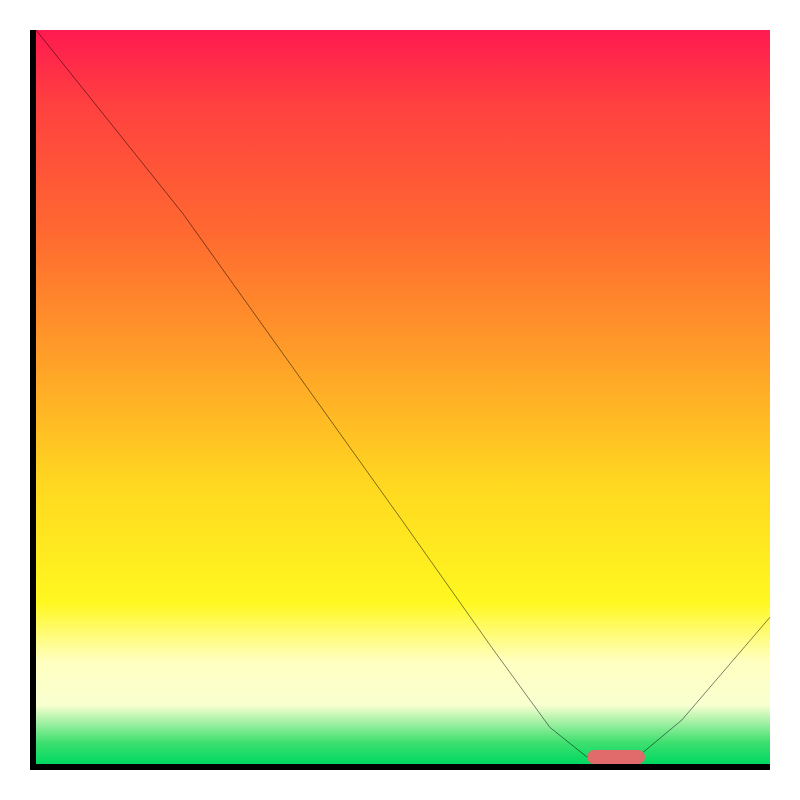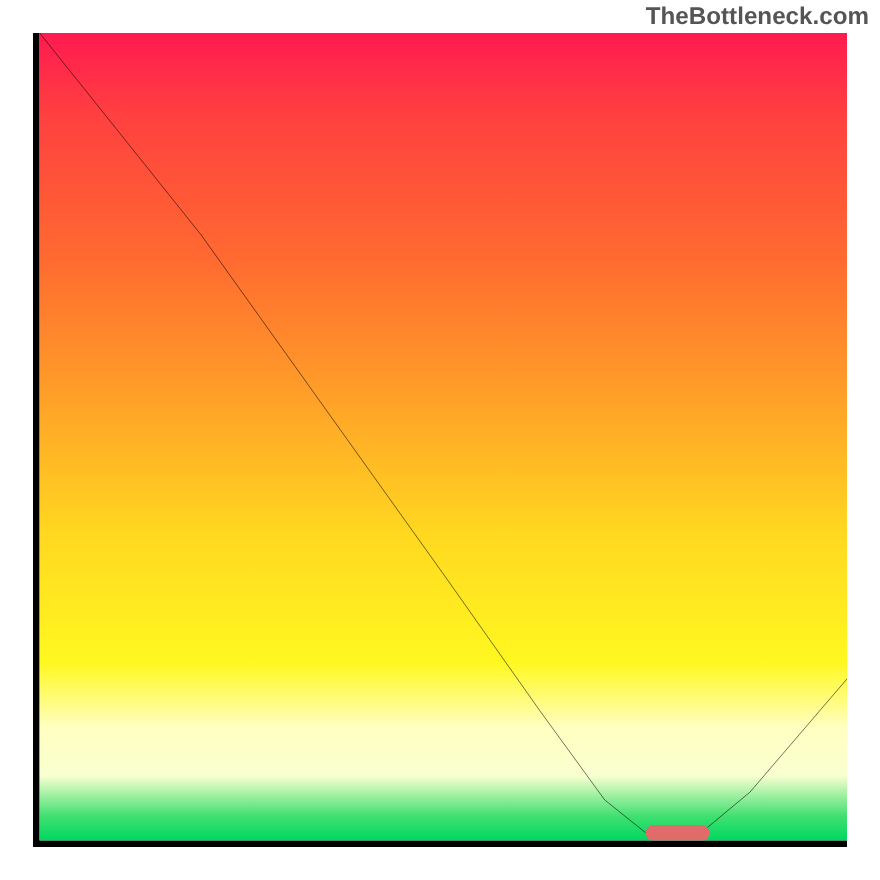--- a/index.html
+++ b/index.html
@@ -75,21 +75,20 @@
     width: 60px;
     height: 14px;
     background: #e16a6a;
     border-radius: 7px;
   }
 </style>
 </head>
 <body>
 
 <div class="container">
-  <div class="watermark">TheBottleneck.com</div>
 
   <div class="frame">
     <div class="plot-area">
       <div class="gradient"></div>
 
       <svg class="curve" viewBox="0 0 100 100" preserveAspectRatio="none">
         <path fill="none" stroke="#000" stroke-width="0.5" vector-effect="non-scaling-stroke" d="M0 0 L8 10 L20 25 L30 39 L40 53 L50 67 L62 84 L70 95 L75 99 L82 99 L88 94 L100 80"></path>
       </svg>
 
       <div class="marker" style="left: 75%; width: 8%; bottom: 1%; transform: translateY(50%);"></div>

